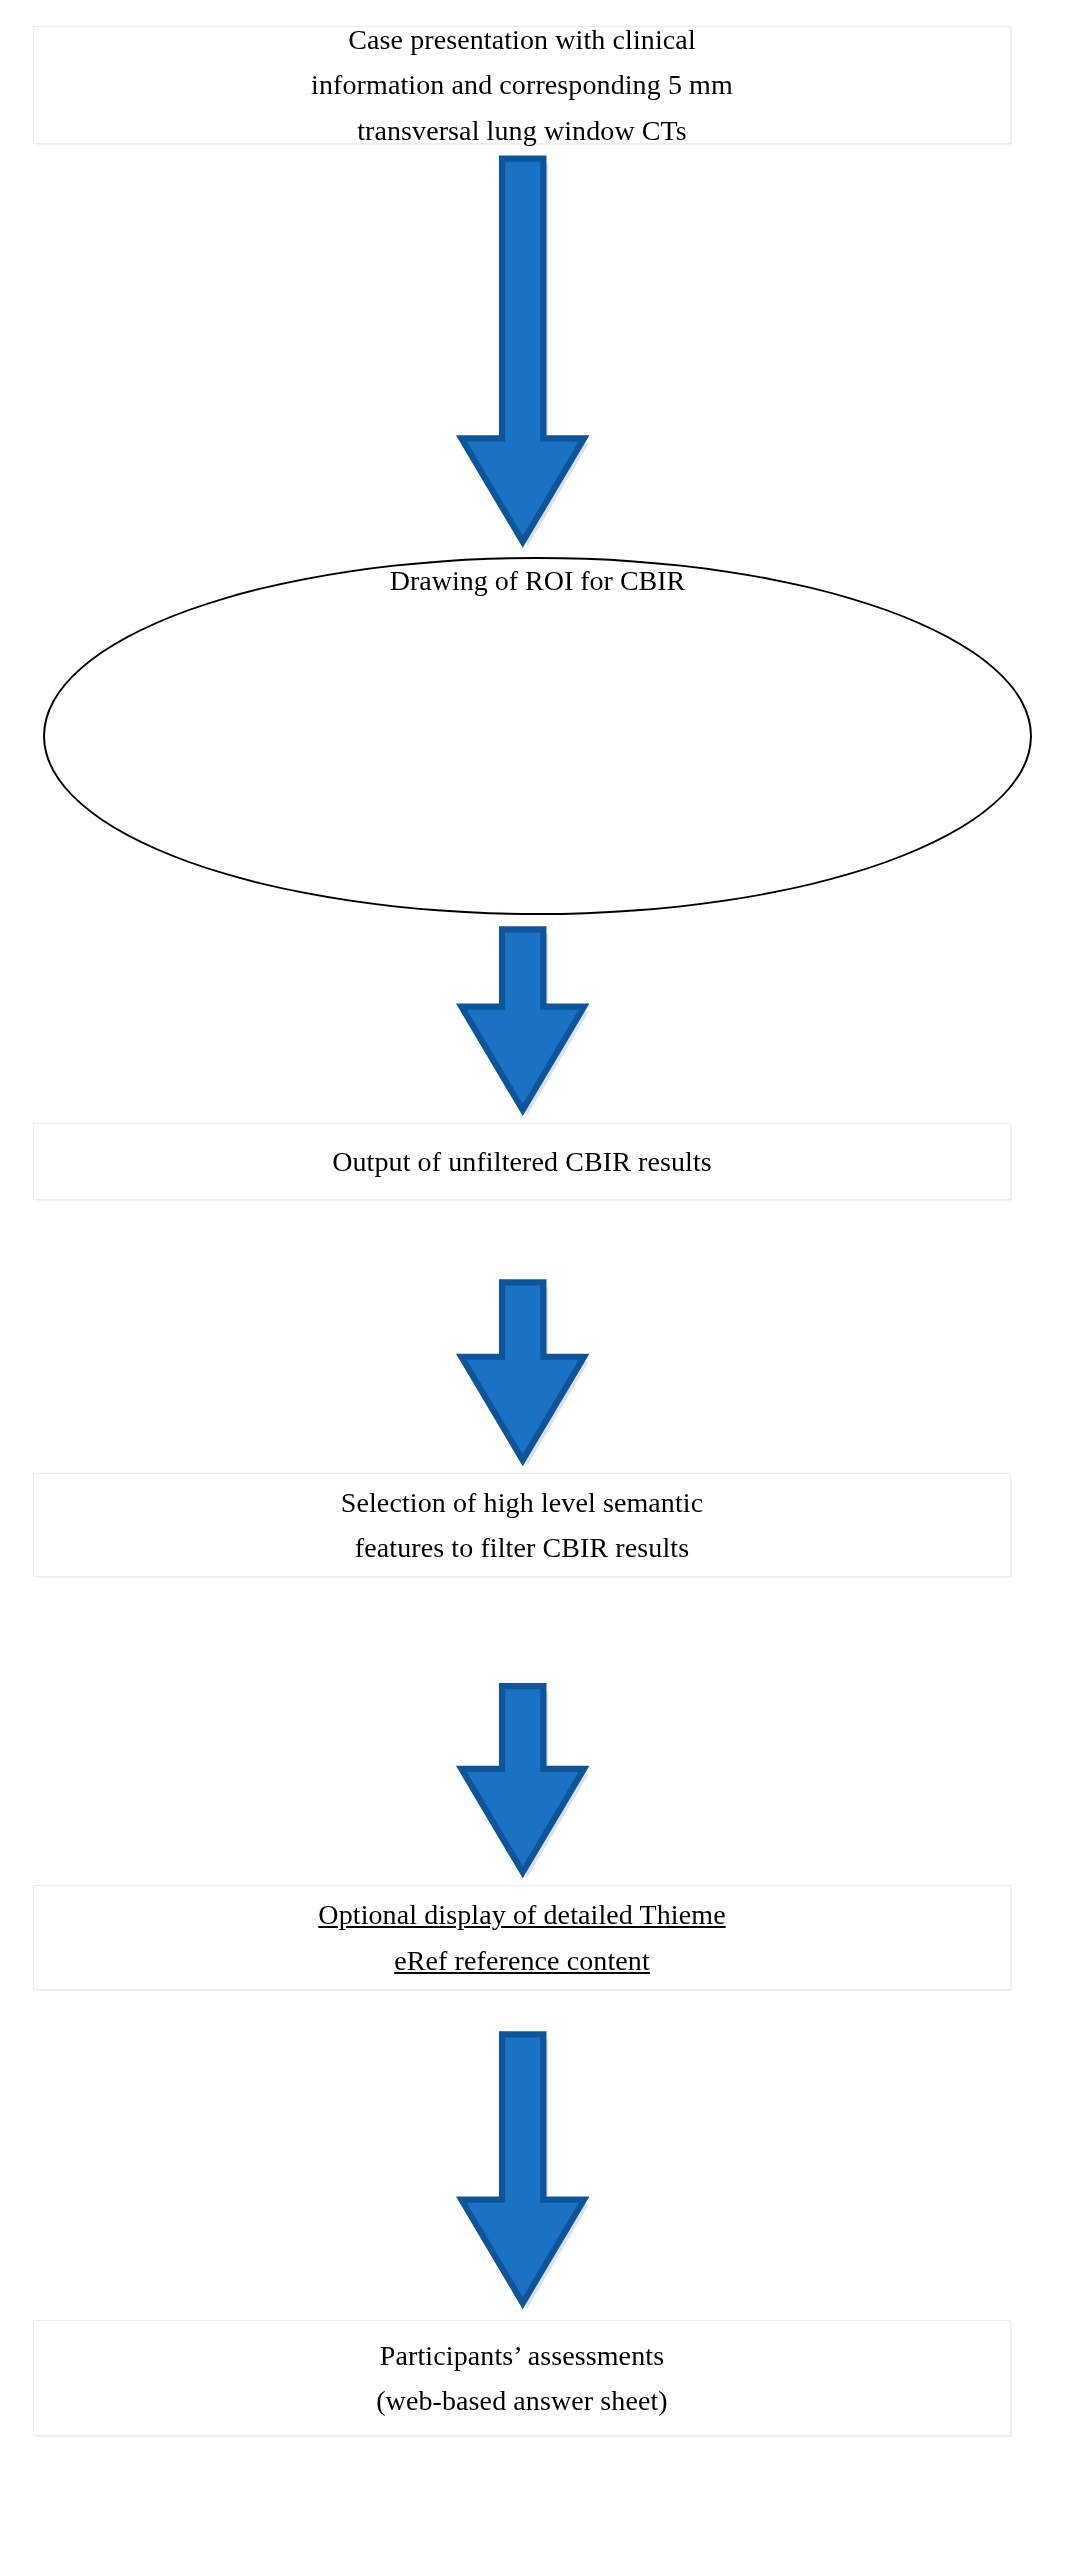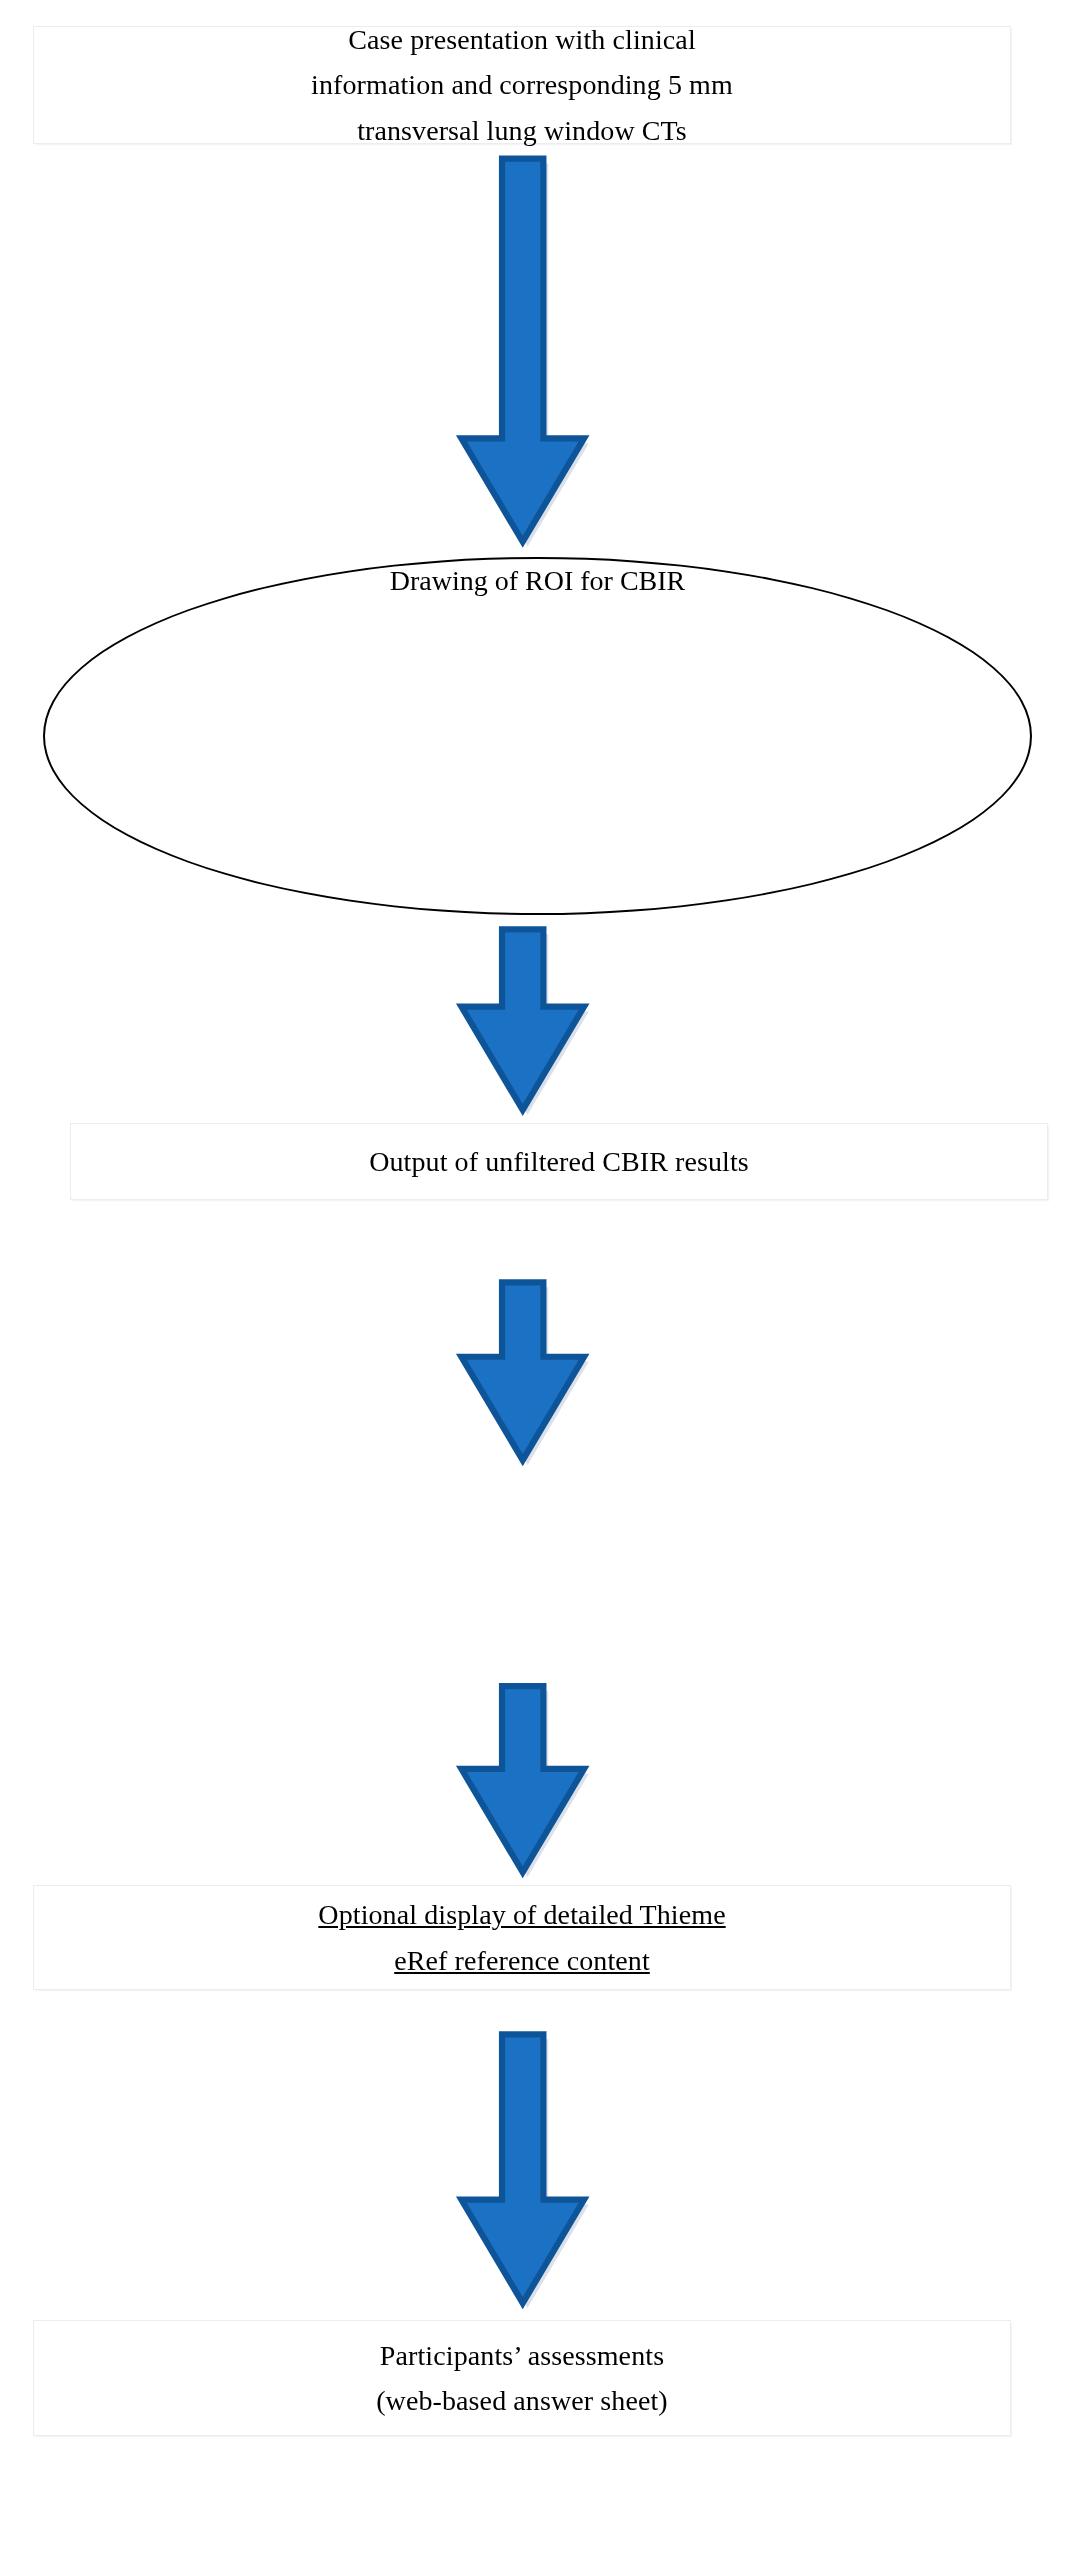--- a/index.html
+++ b/index.html
@@ -112,22 +112,26 @@
       </svg>
     </div>
     <div class="node-box" style="left: 33px; top: 26px; width: 978px; height: 118px;">
       <div class="node-text">Case presentation with clinical
 information and corresponding 5 mm
 transversal lung window CTs</div>
     </div>
     <div class="node-ellipse" style="left: 43px; top: 557px; width: 989px; height: 358px;">
       <div class="ellipse-text">Drawing of ROI for CBIR</div>
     </div>
-    <div class="node-box" style="left: 33px; top: 1123px; width: 978px; height: 77px; margin-left: 37px;">
+    <div class="node-box" style="left: 33px; top: 1123px; width: 978px; height: 77px;">
       <div class="node-text">Output of unfiltered CBIR results</div>
+    </div>
+    <div class="node-box" style="left: 33px; top: 1473px; width: 978px; height: 104px;">
+      <div class="node-text">Selection of high level semantic
+features to filter CBIR results</div>
     </div>
     <div class="node-box" style="left: 33px; top: 1885px; width: 978px; height: 105px; text-decoration: underline;">
       <div class="node-text">Optional display of detailed Thieme
 eRef reference content</div>
     </div>
     <div class="node-box" style="left: 33px; top: 2320px; width: 978px; height: 116px; align-items: center;">
       <div class="node-text">Participants’ assessments
 (web-based answer sheet)</div>
     </div>
   </div>

